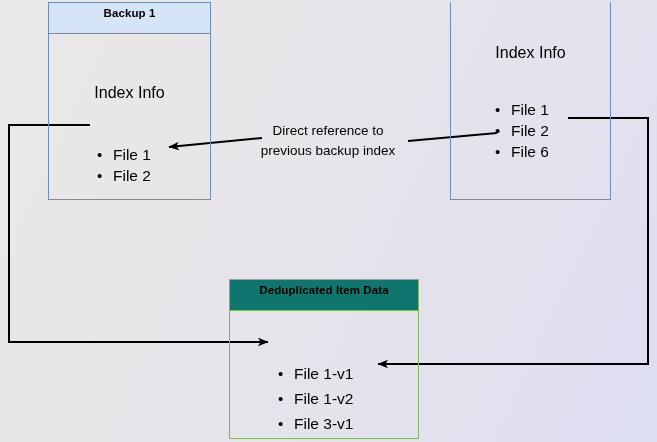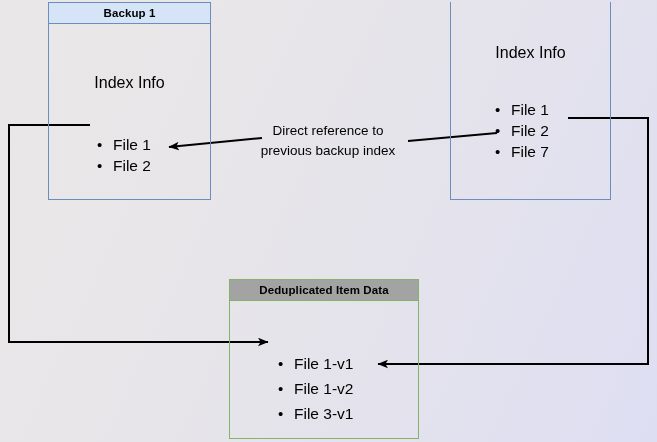--- a/index.html
+++ b/index.html
@@ -33,21 +33,21 @@
 
   
   .node {
     position: absolute;
     box-sizing: border-box;
     display: flex;
     flex-direction: column;
   }
   .node .node-header {
     box-sizing: border-box;
-    height: 22px;
+    height: 32px;
     line-height: 20px;
     text-align: center;
     font-size: 11.5px;
     font-weight: bold;
     color: #000000;
     letter-spacing: 0.1px;
   }
   .node .node-body {
     box-sizing: border-box;
     flex: 1;
@@ -60,21 +60,21 @@
     background: #d5e4f7;
     border: 1px solid #6c8ebf;
   }
   .node.blue .node-body {
     border: 1px solid #6c8ebf;
     border-top: none;
   }
 
   
   .node.green .node-header {
-    background: #a3a3a3;
+    background: #0f766e;
     border: 1px solid #82b366;
   }
   .node.green .node-body {
     border: 1px solid #82b366;
     border-top: none;
     text-align: right;
   }
 
   .body-title {
     position: absolute;
@@ -172,21 +172,21 @@
       </ul>
     </div>
   </div>
 
   <div class="node blue" id="node-backup2">
     <div class="node-body">
       <div class="body-title">Index Info</div>
       <ul class="file-list">
         <li>File 1</li>
         <li>File 2</li>
-        <li>File 7</li>
+        <li>File 6</li>
       </ul>
     </div>
   </div>
 
   <div class="node green" id="node-dedup">
     <div class="node-header">Deduplicated Item Data</div>
     <div class="node-body">
       <ul class="file-list">
         <li>File 1-v1</li>
         <li>File 1-v2</li>

